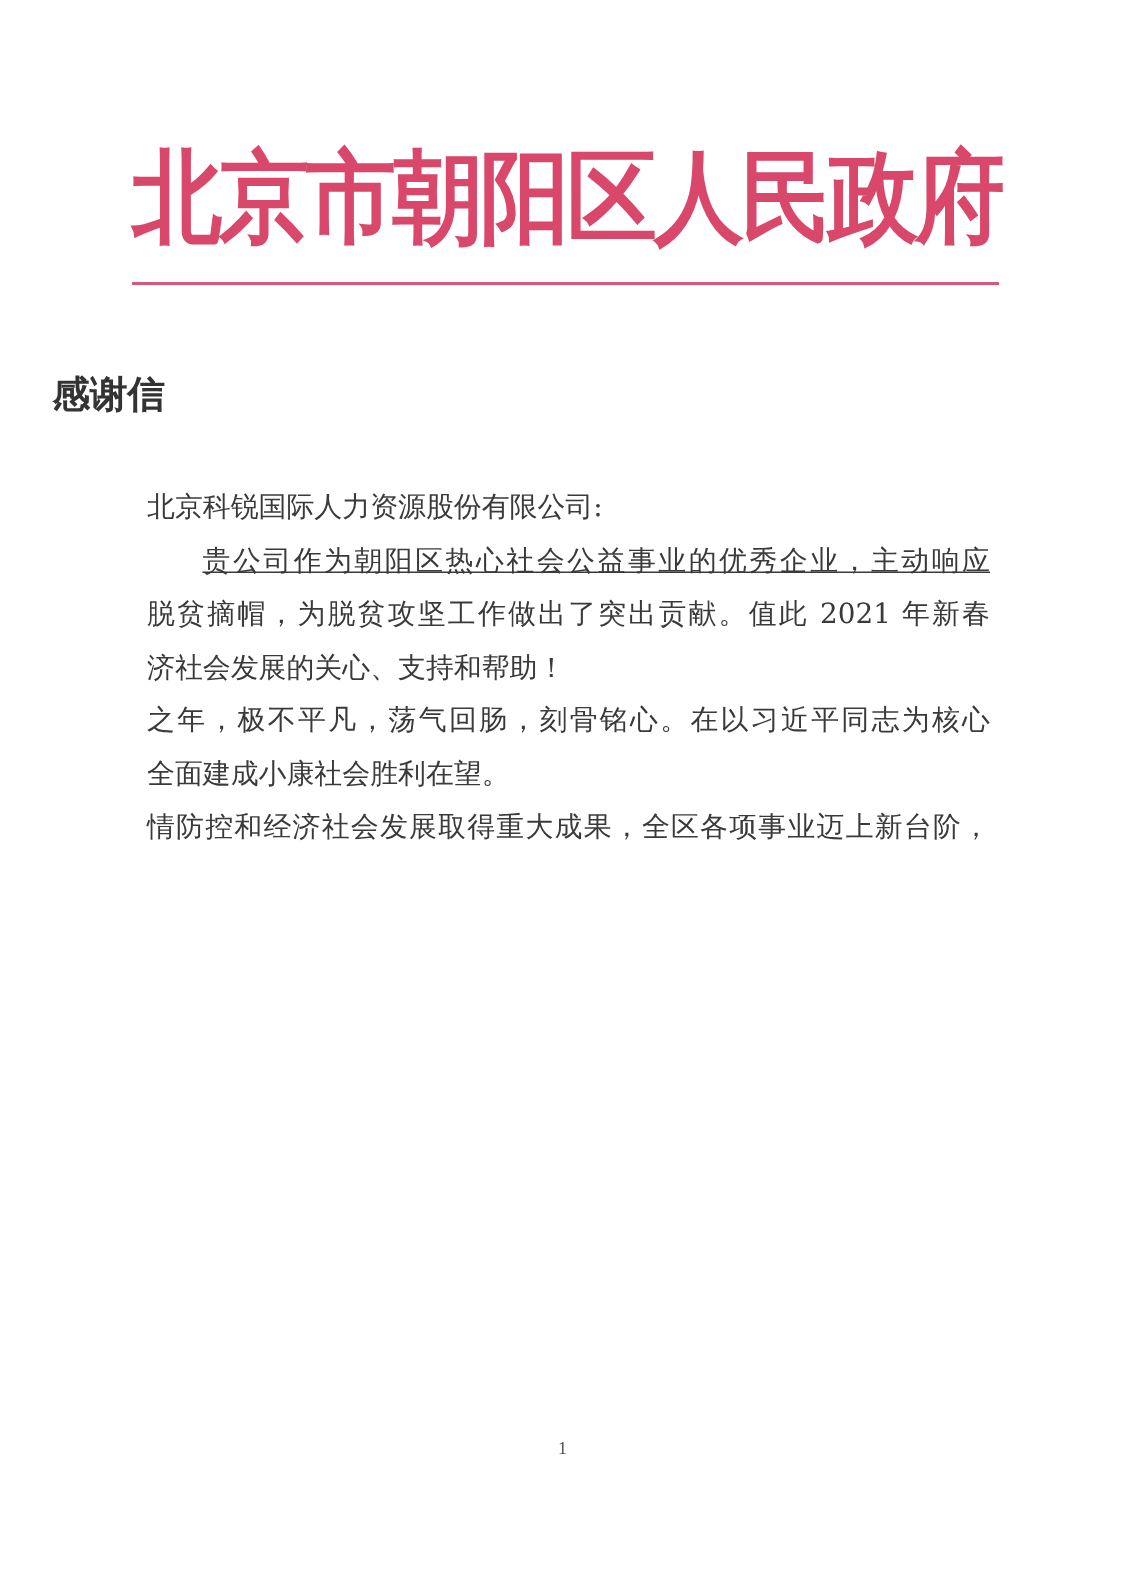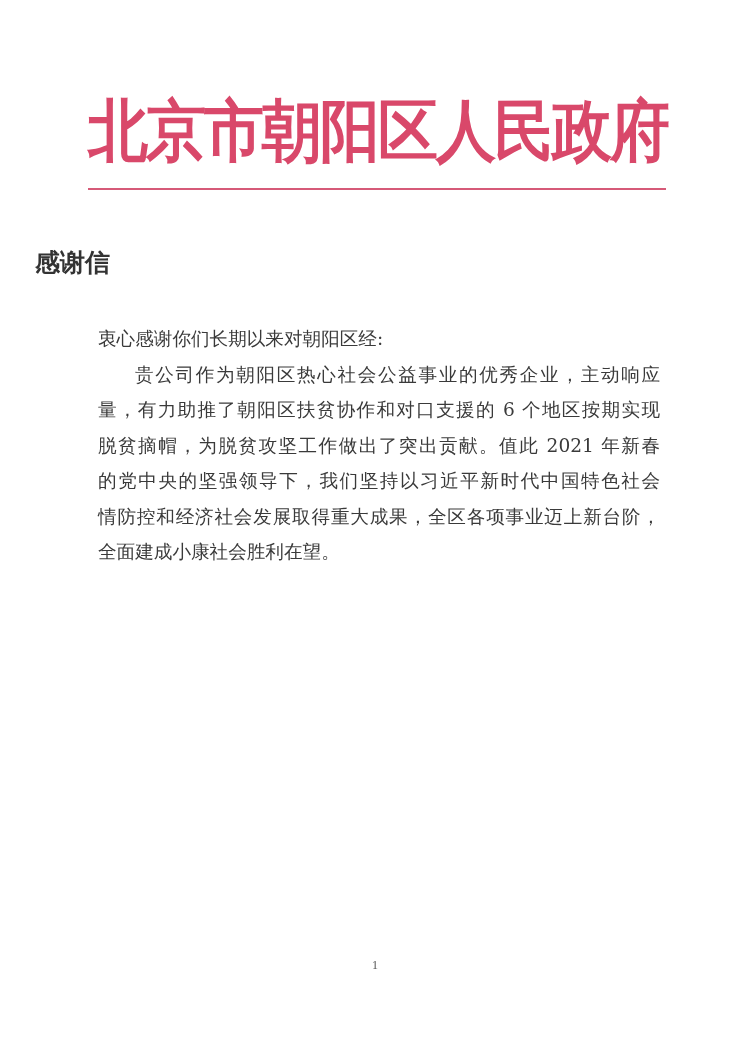--- a/index.html
+++ b/index.html
@@ -18,21 +18,21 @@
     font-family: "DejaVu Serif", "Liberation Serif", serif; font-weight: bold;
     font-size: 25px; color: #333; padding-left: 35px;
   }
   .body-text {
     position: absolute; left: 98px; top: 321px; width: 562px;
     font-family: "DejaVu Serif", "Liberation Serif", serif;
     font-size: 18.6px; color: #3a3a3a; line-height: 35.5px;
   }
   .line { white-space: nowrap; display: block; height: 35.5px; text-align: justify; text-align-last: justify; }
   .line.last { text-align-last: left; }
-  .indent { padding-left: 37px; }
+  .indent { padding-left: 37px; text-decoration: underline; }
   .page-num {
     position: absolute; left: 0; width: 750px; top: 958px; text-align: center;
     font-family: "Liberation Serif", serif; font-size: 12px; color: #555;
   }
 </style>
 </head>
 <body>
 
 <div class="page">
   <div class="masthead">
@@ -45,25 +45,25 @@
     <span>人</span>
     <span>民</span>
     <span>政</span>
     <span>府</span>
   </div>
   <div class="rule"></div>
 
   <div class="title">感谢信</div>
 
   <div class="body-text">
-    <span class="line last">衷心感谢你们长期以来对朝阳区经:</span>
+    <span class="line last">北京科锐国际人力资源股份有限公司:</span>
 
     <span class="line indent">贵公司作为朝阳区热心社会公益事业的优秀企业，主动响应</span>
-    <span class="line">量，有力助推了朝阳区扶贫协作和对口支援的 6 个地区按期实现</span>
     <span class="line">脱贫摘帽，为脱贫攻坚工作做出了突出贡献。值此 2021 年新春</span>
+    <span class="line last">济社会发展的关心、支持和帮助！</span>
 
-    <span class="line">的党中央的坚强领导下，我们坚持以习近平新时代中国特色社会</span>
+    <span class="line">之年，极不平凡，荡气回肠，刻骨铭心。在以习近平同志为核心</span>
+    <span class="line last">全面建成小康社会胜利在望。</span>
     <span class="line">情防控和经济社会发展取得重大成果，全区各项事业迈上新台阶，</span>
-    <span class="line last">全面建成小康社会胜利在望。</span>
   </div>
 
   <div class="page-num">1</div>
 </div>
 
 </body></html>

